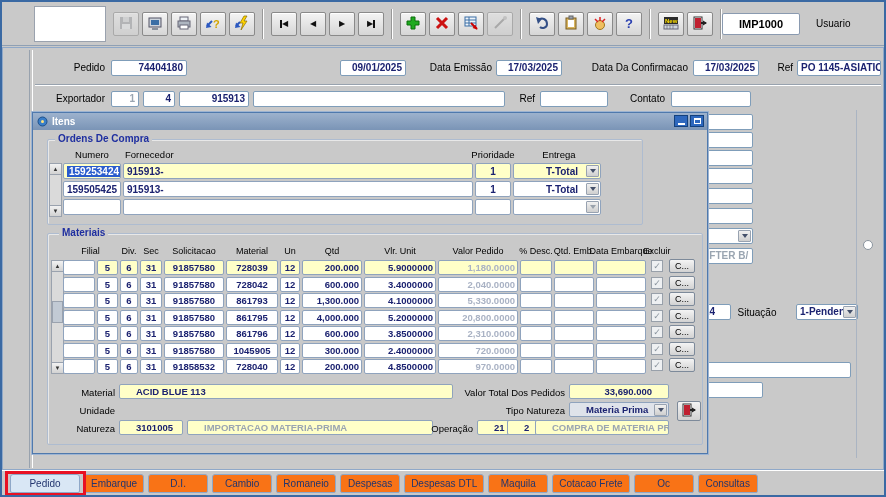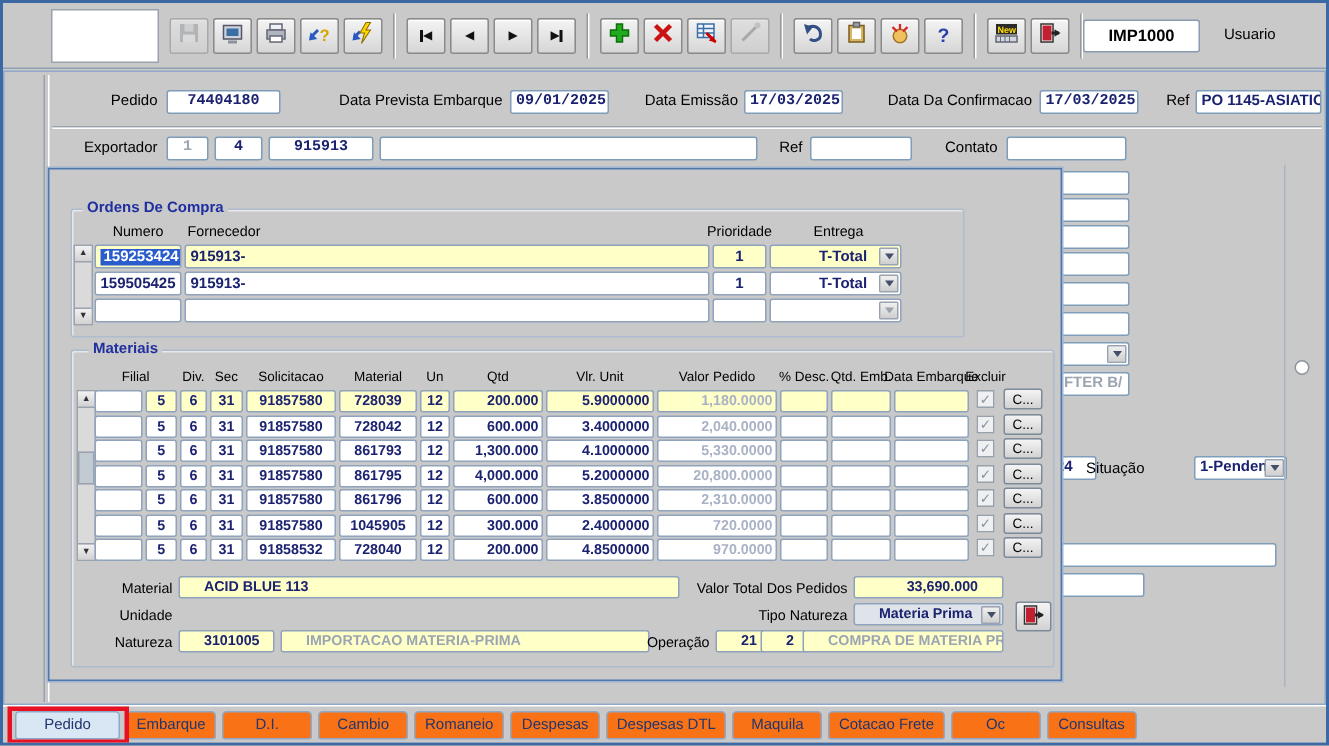--- a/index.html
+++ b/index.html
@@ -30,21 +30,21 @@
   
   #main { position:absolute; left:0; top:45px; width:882px; height:423px;
     background:#c9c9c9; border:1px solid #8fa8c8; }
   .vgroove { position:absolute; left:26px; top:2px; width:4px; height:418px;
     border-left:1px solid #98a2ae; border-right:1px solid #fff; }
   .lbl { position:absolute; height:14px; line-height:14px; white-space:nowrap; color:#000; }
   .r { text-align:right; }
   .fld { position:absolute; height:16px; background:#fff; border:1px solid #7f9db9; border-radius:2px;
     font-weight:bold; color:#1b2270; font-size:10px; line-height:14px; padding:0 3px;
     white-space:nowrap; overflow:hidden; }
-  .ctr { text-align:center;font-family:Liberation Mono, monospace; }
+  .ctr { text-align:right; }
   .gtx { color:#9aa5b1; }
   .hgroove { position:absolute; left:32px; top:36px; width:846px; height:2px;
     border-top:1px solid #98a2ae; border-bottom:1px solid #fff; }
   .vline { position:absolute; width:1px; background:#aab4c2; }
   .radio { position:absolute; width:10px; height:10px; border:1px solid #8a949e; border-radius:50%; background:#fff; }
   
   .dda { position:absolute; right:1px; top:1px; width:13px; height:12px;
     background:linear-gradient(#f0f0f0,#cfcfcf); border:1px solid #98a2b0; border-radius:1px;
     display:flex; align-items:center; justify-content:center; }
   .dda::after { content:""; border-left:3px solid transparent; border-right:3px solid transparent;
@@ -259,21 +259,20 @@
     <div class="codebox">IMP1000</div>
     <div class="userlbl">Usuario</div>
   </div>
 
   <div id="main">
     <div class="vgroove"></div>
     <div class="hgroove"></div>
 
     <div class="lbl r" style="left:38px;top:13px;width:64px;">Pedido</div>
     <div class="fld ctr" style="left:108px;top:12px;width:76px;">74404180</div>
-    <div class="lbl r" style="left:194px;top:13px;width:138px;">Data Prevista Embarque</div>
     <div class="fld ctr" style="left:337px;top:12px;width:66px;">09/01/2025</div>
 
     <div class="lbl r" style="left:411px;top:13px;width:78px;">Data Emissão</div>
     <div class="fld ctr" style="left:493px;top:12px;width:66px;">17/03/2025</div>
     <div class="lbl r" style="left:565px;top:13px;width:120px;">Data Da Confirmacao</div>
     <div class="fld ctr" style="left:690px;top:12px;width:66px;">17/03/2025</div>
     <div class="lbl r" style="left:770px;top:13px;width:20px;">Ref</div>
     <div class="fld" style="left:794px;top:12px;width:84px;">PO 1145-ASIATIC-C</div>
 
     <div class="lbl r" style="left:38px;top:44px;width:64px;">Exportador</div>
@@ -290,29 +289,46 @@
     <div class="fld" style="left:700px;top:84px;width:50px;"></div>
     <div class="fld" style="left:700px;top:102px;width:50px;"></div>
     <div class="fld" style="left:700px;top:120px;width:50px;"></div>
     <div class="fld" style="left:700px;top:140px;width:50px;"></div>
     <div class="fld" style="left:700px;top:160px;width:50px;"></div>
     <div class="fld" style="left:700px;top:180px;width:50px;">
         <span class="dda"></span>
       </div>
     <div class="fld gtx" style="left:686px;top:200px;width:64px;font-weight:bold;">S AFTER B/</div>
     <div class="fld" style="left:686px;top:256px;width:42px;padding-left:14px;">24</div>
-    <div class="lbl r" style="left:708px;top:258px;width:52px;">Situação</div>
+    <div class="lbl r" style="left:728px;top:258px;width:52px;text-align:center;">Situação</div>
     <div class="fld" style="left:793px;top:256px;width:62px;"><span>1-Pendente</span><span class="dda"></span></div>
     <div class="fld" style="left:700px;top:314px;width:148px;"></div>
     <div class="fld" style="left:700px;top:334px;width:60px;"></div>
     <div class="vline" style="left:853px;top:62px;height:348px;"></div>
     <div class="radio" style="left:860px;top:192px;"></div>
   </div>
 
   <div id="dialog">
+    <div id="dlg-title">
+      <span style="margin-right:4px;display:inline-flex;">
+          <svg width="11" height="11">
+            <circle cx="5.5" cy="5.5" r="4.5" fill="#3a7ec8" stroke="#1d4f8a"></circle>
+            <circle cx="5.5" cy="5.5" r="1.5" fill="#ffe37a"></circle>
+          </svg>
+        </span>
+      <span>Itens</span>
+      <div class="dlg-btns">
+        <div class="dlg-btn">
+            <span class="mini"></span>
+          </div>
+        <div class="dlg-btn">
+            <span class="maxi"></span>
+          </div>
+      </div>
+    </div>
 
     <div class="grp" style="left:14px;top:26px;width:596px;height:86px;"></div>
     <div class="grp-title" style="left:22px;top:20px;">Ordens De Compra</div>
     <div class="colh" style="left:30px;top:36px;width:58px;text-align:center;">Numero</div>
     <div class="colh" style="left:92px;top:36px;">Fornecedor</div>
     <div class="colh" style="left:428px;top:36px;width:64px;text-align:center;">Prioridade</div>
     <div class="colh" style="left:482px;top:36px;width:88px;text-align:center;">Entrega</div>
 
     <div class="vsb" style="left:16px;top:50px;height:54px;">
       <div class="sbu">▲</div>

